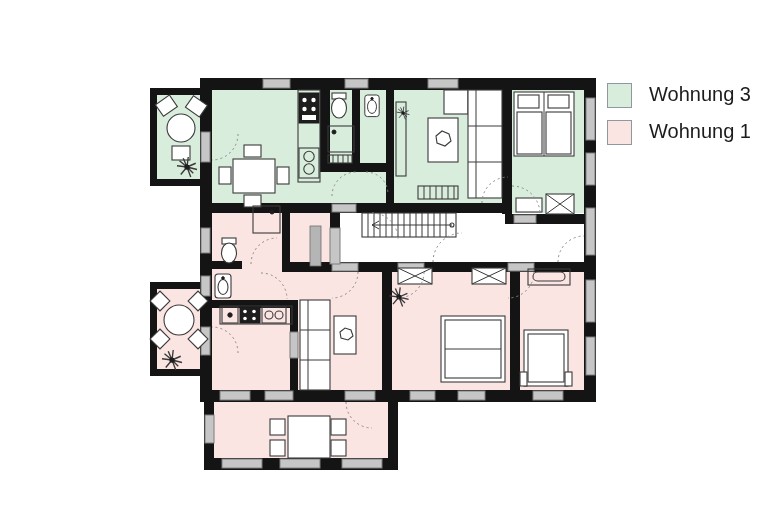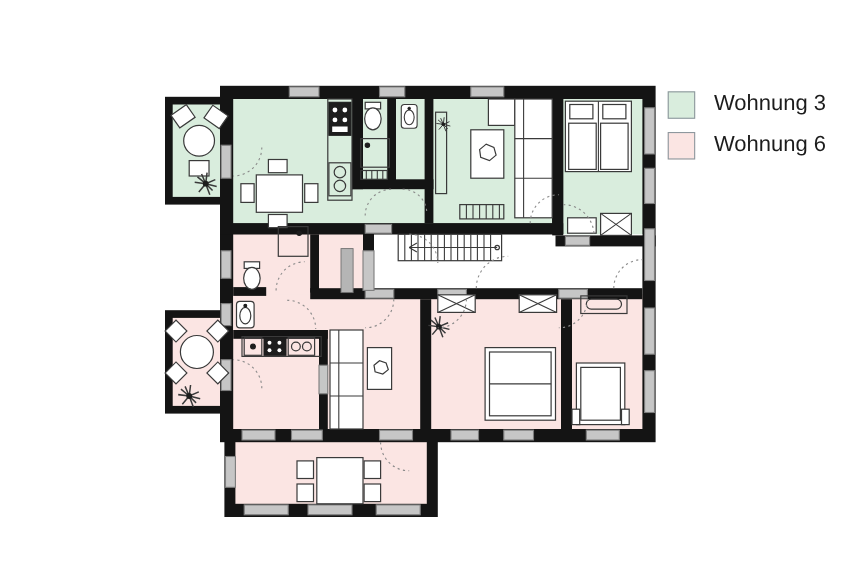--- a/index.html
+++ b/index.html
@@ -281,17 +281,17 @@
   </g>
 </svg>
 
 <div class="legend">
   <div class="legend-row">
     <span class="swatch" style="background: rgb(217, 237, 221);"></span>
     <span class="legend-label">Wohnung 3</span>
   </div>
   <div class="legend-row">
     <span class="swatch" style="background: rgb(251, 229, 227);"></span>
-    <span class="legend-label">Wohnung 6</span>
+    <span class="legend-label">Wohnung 1</span>
   </div>
 </div>
 
 </div>
 
 </body></html>

